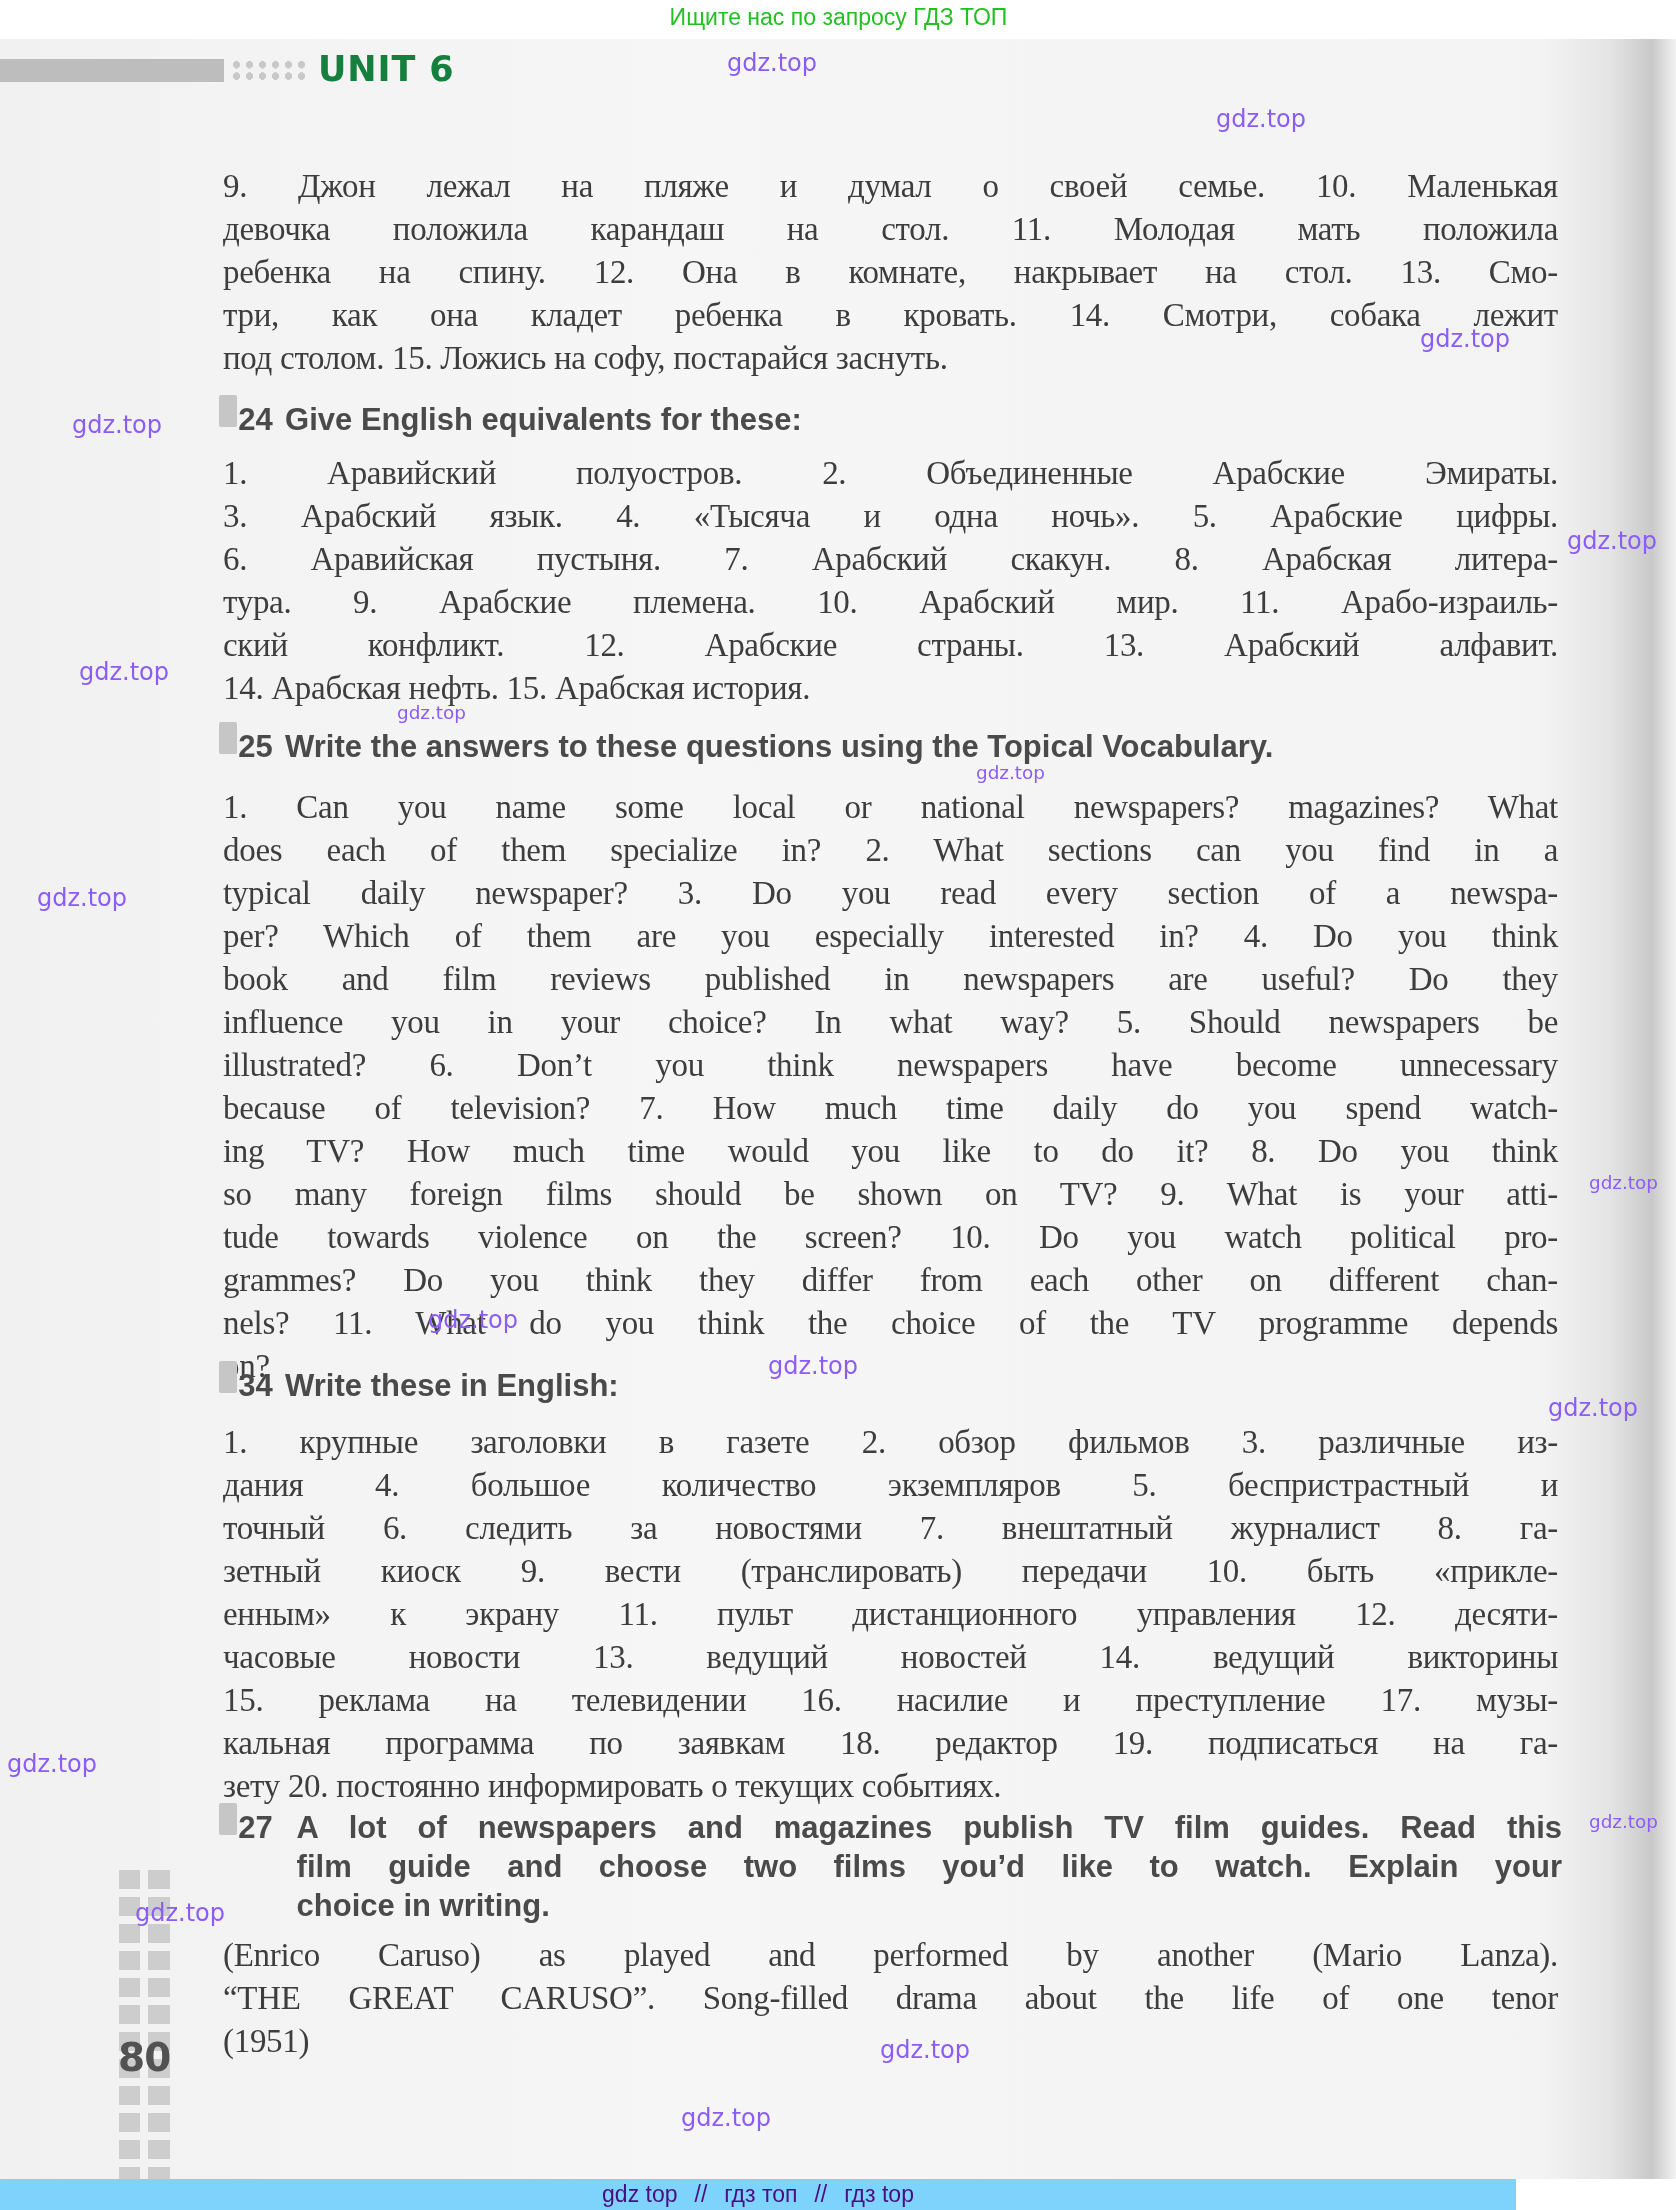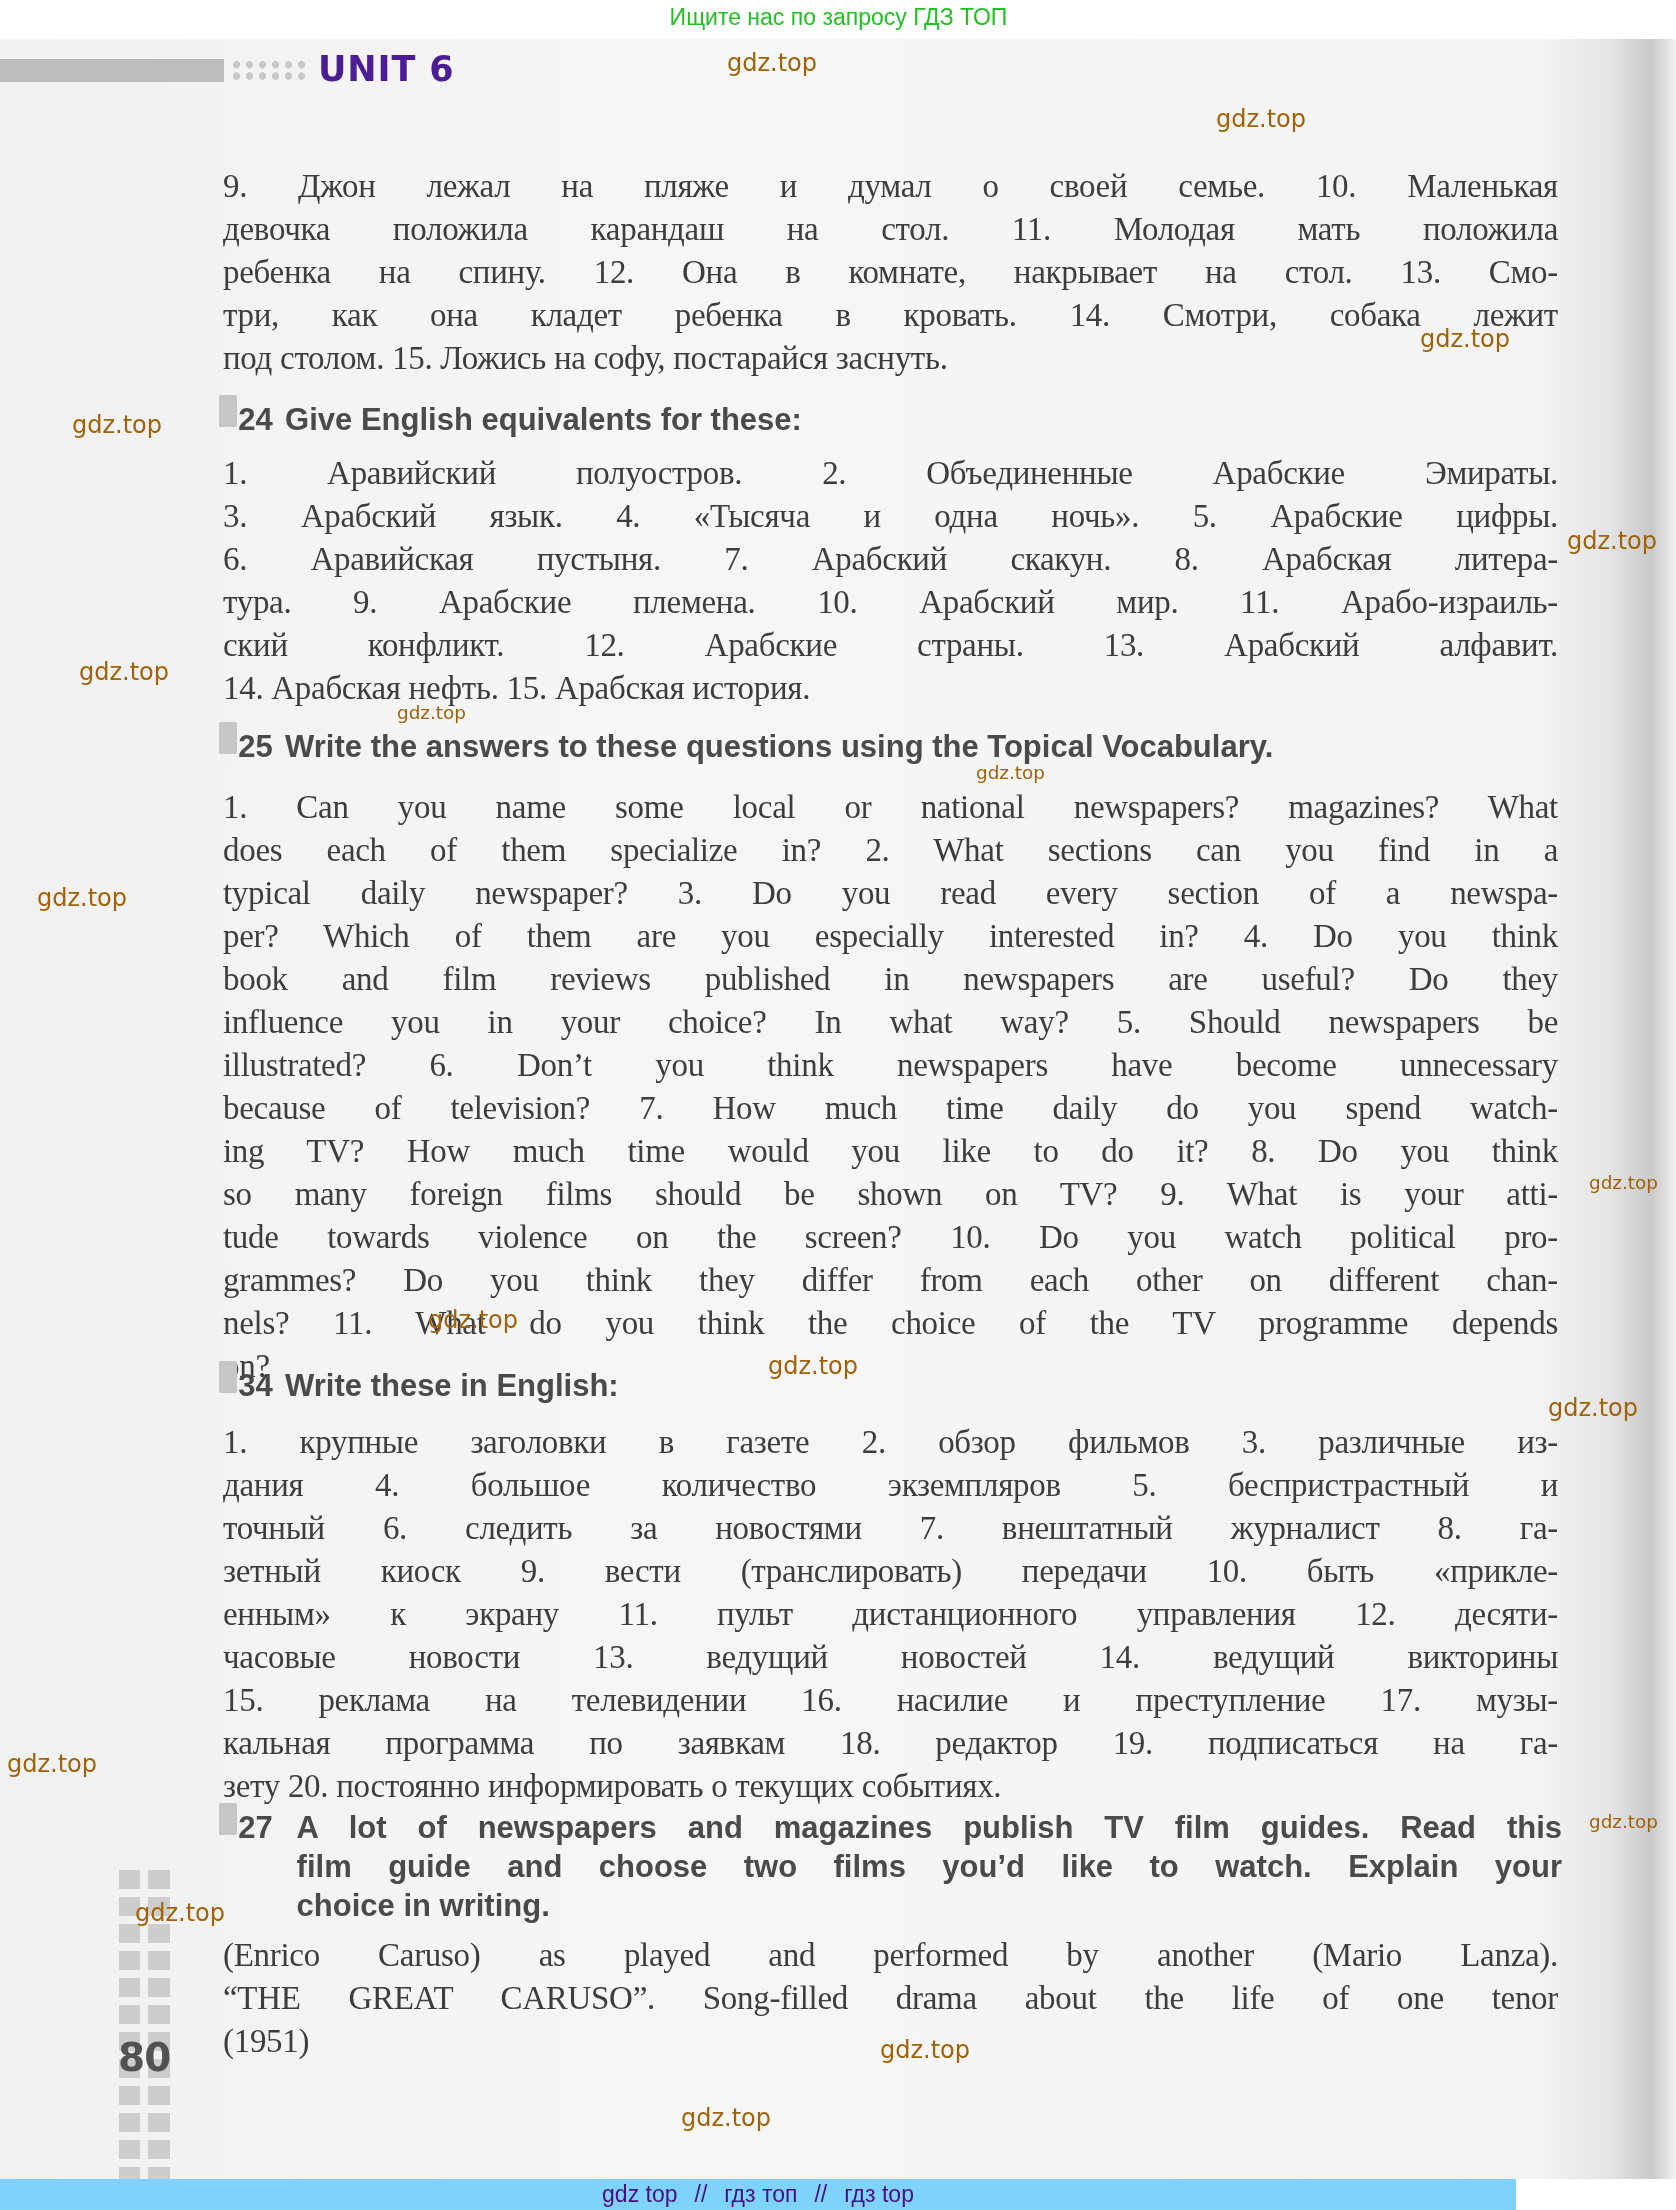--- a/index.html
+++ b/index.html
@@ -23,21 +23,21 @@
     background:#bdbdbd;
   }
   .unit-dots {
     position:absolute; left:230px; top:59px; width:79px; height:23px;
     background-image:radial-gradient(circle,#c8c8c8 40%,transparent 45%);
     background-size:13px 11.4px;
   }
   .unit-title {
     position:absolute; left:318px; top:49px;
     font-family:"DejaVu Sans", sans-serif; font-weight:bold; font-size:35px;
-    color:#4c1d95; letter-spacing:0.9px;
+    color:#15803d; letter-spacing:0.9px;
   }
   .col {
     position:absolute; left:219px; width:1343px;
     color:#3d3d3d;
   }
   .para {
     font-family:Liberation Serif, serif;
     font-size:33px; line-height:39px;
     text-align:justify; margin:4px;
     letter-spacing:-0.3px;
@@ -60,21 +60,21 @@
     -webkit-mask-image:repeating-linear-gradient(180deg,#000 0 19.3px,transparent 19.3px 27px);
     mask-image:repeating-linear-gradient(180deg,#000 0 19.3px,transparent 19.3px 27px);
   }
   .page-num {
     position:absolute; left:118px; top:2035px;
     font-family:"DejaVu Sans", sans-serif; font-weight:bold; font-size:39px;
     color:#525252; letter-spacing:-0.9px;
   }
   .wm {
     position:absolute; font-family:"DejaVu Sans", sans-serif; font-size:24px;
-    color:#a16207; white-space:nowrap;
+    color:#8b5cf6; white-space:nowrap;
   }
   .wm.small { font-size:18.4px; }
   .footer {
     position:absolute; left:0; top:2179px; width:1516px; height:32px;
     background:#7dd3fc; text-align:center; line-height:30px;
     font-family:"Liberation Sans", sans-serif; font-size:23px; color:#4b0d80;
   }
   .footer span { margin:0 5.3px; }
 </style>
 </head>

